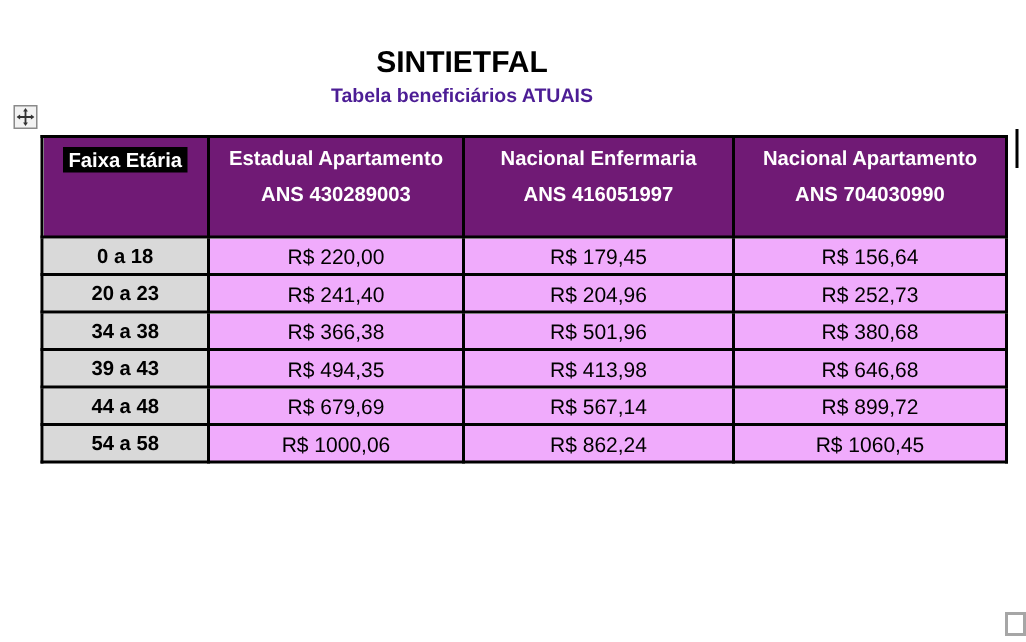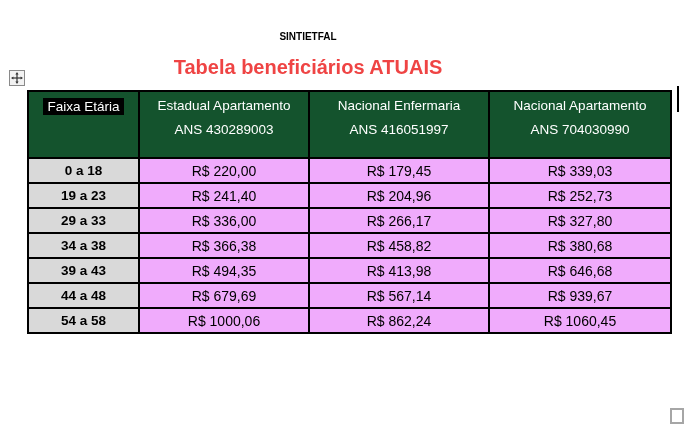--- a/index.html
+++ b/index.html
@@ -5,25 +5,25 @@
   html,body{margin:0;padding:0;}
   .page{
     position:relative;
     width:684px;height:428px;
     background:#ffffff;
     font-family:"Liberation Sans", sans-serif;
     overflow:hidden;
   }
   .doc-title{
     position:absolute;top:31px;left:0;width:616px;
-    text-align:center;font-weight:bold;font-size:10px;color:#000;
+    text-align:center;font-weight:bold;font-size:20px;color:#000;
   }
   .doc-subtitle{
     position:absolute;top:56px;left:0;width:616px;
-    text-align:center;font-weight:bold;font-size:20px;color:#ef4444;
+    text-align:center;font-weight:bold;font-size:13px;color:#4c1d95;
   }
   .move-handle{
     position:absolute;left:9px;top:70px;width:14px;height:14px;
     border:1px solid #8a8a8a;background:#f2f2f2;
     display:flex;align-items:center;justify-content:center;
     cursor:move;
   }
   .cursor-bar{
     position:absolute;left:677px;top:86px;width:2px;height:26px;background:#000;
   }
@@ -38,23 +38,23 @@
   table.benef col.c1{width:111px;}
   table.benef col.c2{width:170px;}
   table.benef col.c3{width:180px;}
   table.benef col.c4{width:182px;}
   table.benef th, table.benef td{
     border:2px solid #000;
     text-align:center;
     overflow:hidden;
   }
   table.benef thead th{
-    background:#14532d;color:#fff;
+    background:#701a75;color:#fff;
     height:58px;vertical-align:top;
-    font-size:13.5px;font-weight:normal;
+    font-size:13.5px;font-weight:bold;
     padding-top:6px;
   }
   .hdr-line2{margin-top:9px;}
   .faixa-highlight{
     display:inline-block;background:#000;color:#fff;
     padding:1px 4px;
   }
   table.benef td{
     height:21px;font-size:14px;color:#000;background:#f0abfc;
     vertical-align:middle;
@@ -110,51 +110,45 @@
           <div>Nacional Apartamento</div>
           <div class="hdr-line2">ANS 704030990</div>
         </th>
       </tr>
     </thead>
     <tbody>
       <tr>
         <td class="agecell">0 a 18</td>
         <td>R$ 220,00</td>
         <td>R$ 179,45</td>
-        <td>R$ 339,03</td>
+        <td>R$ 156,64</td>
       </tr>
       <tr>
-        <td class="agecell">19 a 23</td>
+        <td class="agecell">20 a 23</td>
         <td>R$ 241,40</td>
         <td>R$ 204,96</td>
         <td>R$ 252,73</td>
       </tr>
       <tr>
-        <td class="agecell">29 a 33</td>
-        <td>R$ 336,00</td>
-        <td>R$ 266,17</td>
-        <td>R$ 327,80</td>
-      </tr>
-      <tr>
         <td class="agecell">34 a 38</td>
         <td>R$ 366,38</td>
-        <td>R$ 458,82</td>
+        <td>R$ 501,96</td>
         <td>R$ 380,68</td>
       </tr>
       <tr>
         <td class="agecell">39 a 43</td>
         <td>R$ 494,35</td>
         <td>R$ 413,98</td>
         <td>R$ 646,68</td>
       </tr>
       <tr>
         <td class="agecell">44 a 48</td>
         <td>R$ 679,69</td>
         <td>R$ 567,14</td>
-        <td>R$ 939,67</td>
+        <td>R$ 899,72</td>
       </tr>
       <tr>
         <td class="agecell">54 a 58</td>
         <td>R$ 1000,06</td>
         <td>R$ 862,24</td>
         <td>R$ 1060,45</td>
       </tr>
     </tbody>
   </table>
 

